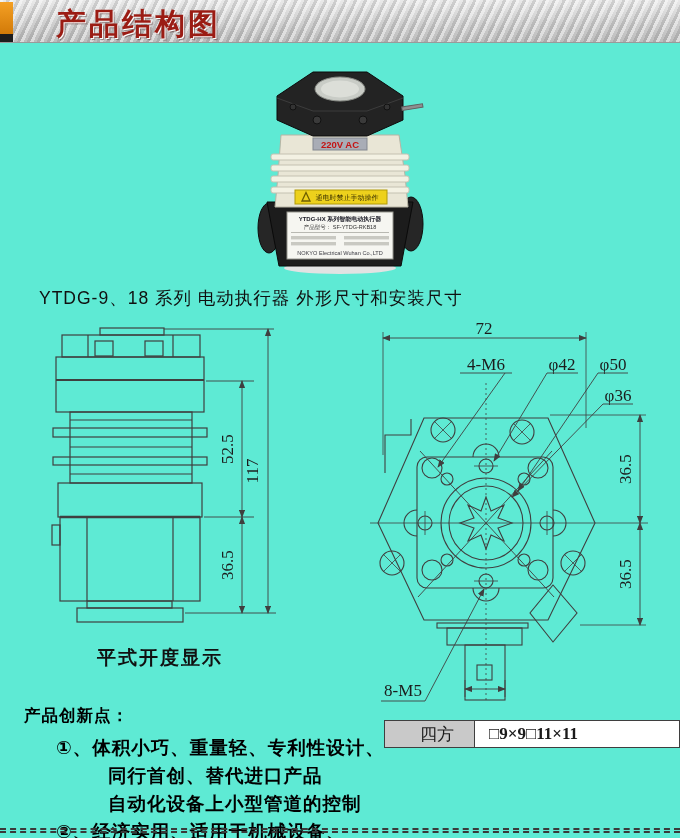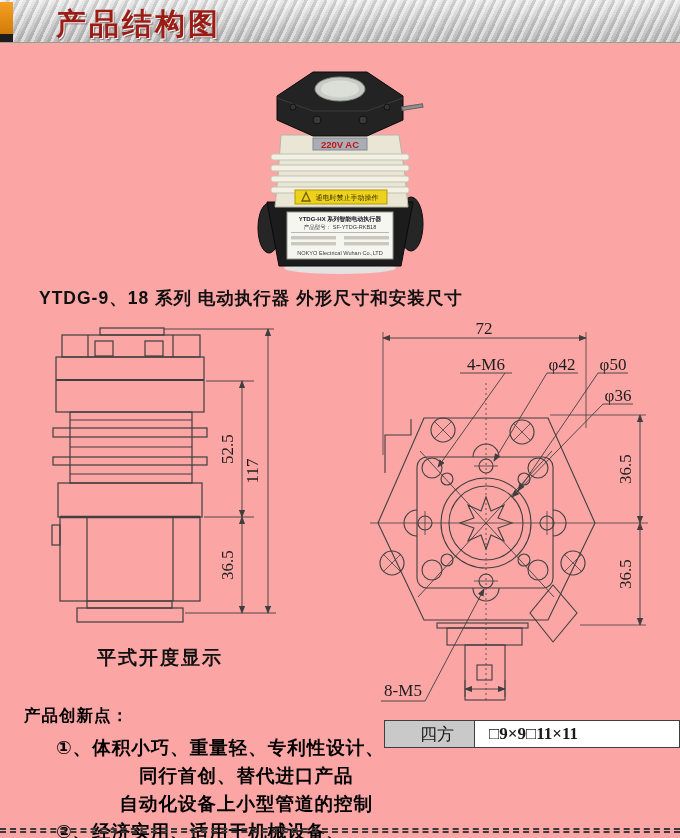--- a/index.html
+++ b/index.html
@@ -1,44 +1,44 @@
 <!DOCTYPE html>
 <html><head>
 <meta charset="utf-8">
 <style>
   html,body{margin:0;padding:0;background:#ffffff;}
-  #page{position:relative;width:680px;height:838px;background:#fca5a5;overflow:hidden;
+  #page{position:relative;width:680px;height:838px;background:#5eead4;overflow:hidden;
         font-family:"Liberation Sans","DejaVu Sans",sans-serif;}
 
   
   .banner{position:absolute;left:0;top:0;width:680px;height:42px;
     background:
       repeating-linear-gradient(115deg, rgba(255,255,255,.45) 0 3px, rgba(255,255,255,0) 3px 6px, rgba(90,90,90,.18) 6px 9px),
       linear-gradient(180deg,#e9e9e9 0%,#cfcfcf 55%,#bdbdbd 100%);
     border-bottom:1px solid #9a9a9a;}
   .accent{position:absolute;left:0;top:2px;width:13px;height:32px;
     background:linear-gradient(180deg,#f4a024,#d27a08);}
   .accent-foot{position:absolute;left:0;top:34px;width:13px;height:8px;background:#1d1d1d;}
   .banner-title{position:absolute;left:56px;top:4px;font-size:30px;font-weight:bold;
     color:#9b1c14;letter-spacing:3px;
     text-shadow:1px 1px 0 #ffffff,2px 2px 1px rgba(60,10,10,.45);}
 
   
-  .sec-title{position:absolute;left:39px;top:286px;font-size:17.5px;font-weight:bold;color:#101010;letter-spacing:1px;}
+  .sec-title{position:absolute;left:39px;top:286px;font-size:17.5px;font-weight:normal;color:#101010;letter-spacing:1px;}
 
   
   svg{position:absolute;overflow:visible;}
   .cap-label{position:absolute;left:60px;top:645px;width:200px;text-align:center;
     font-size:19px;color:#111;letter-spacing:2px;font-weight:bold;}
 
   
   .innov{position:absolute;left:24px;top:705px;color:#000;font-weight:bold;}
   .innov .head{font-size:16.5px;margin-bottom:7px;letter-spacing:1px;}
   .innov .ln{font-size:18.5px;line-height:28px;letter-spacing:1px;margin-left:32px;}
-  .innov .ln.indent{padding-left:52px;text-align:center;}
+  .innov .ln.indent{padding-left:52px;}
 
   
   .spec{position:absolute;left:384px;top:720px;border-collapse:collapse;}
   .spec td{border:1.6px solid #3f3f3f;height:24px;font-size:17px;color:#1a1a1a;
     font-family:"Liberation Serif","DejaVu Serif",serif;}
   .spec td.k{width:78px;background:#c9c9c9;text-align:center;padding-left:16px;}
   .spec td.v{width:200px;padding-left:14px;background:#ffffff;font-weight:bold;}
 
   
   .dashes{position:absolute;left:0;top:828px;width:680px;height:5px;box-sizing:border-box;

